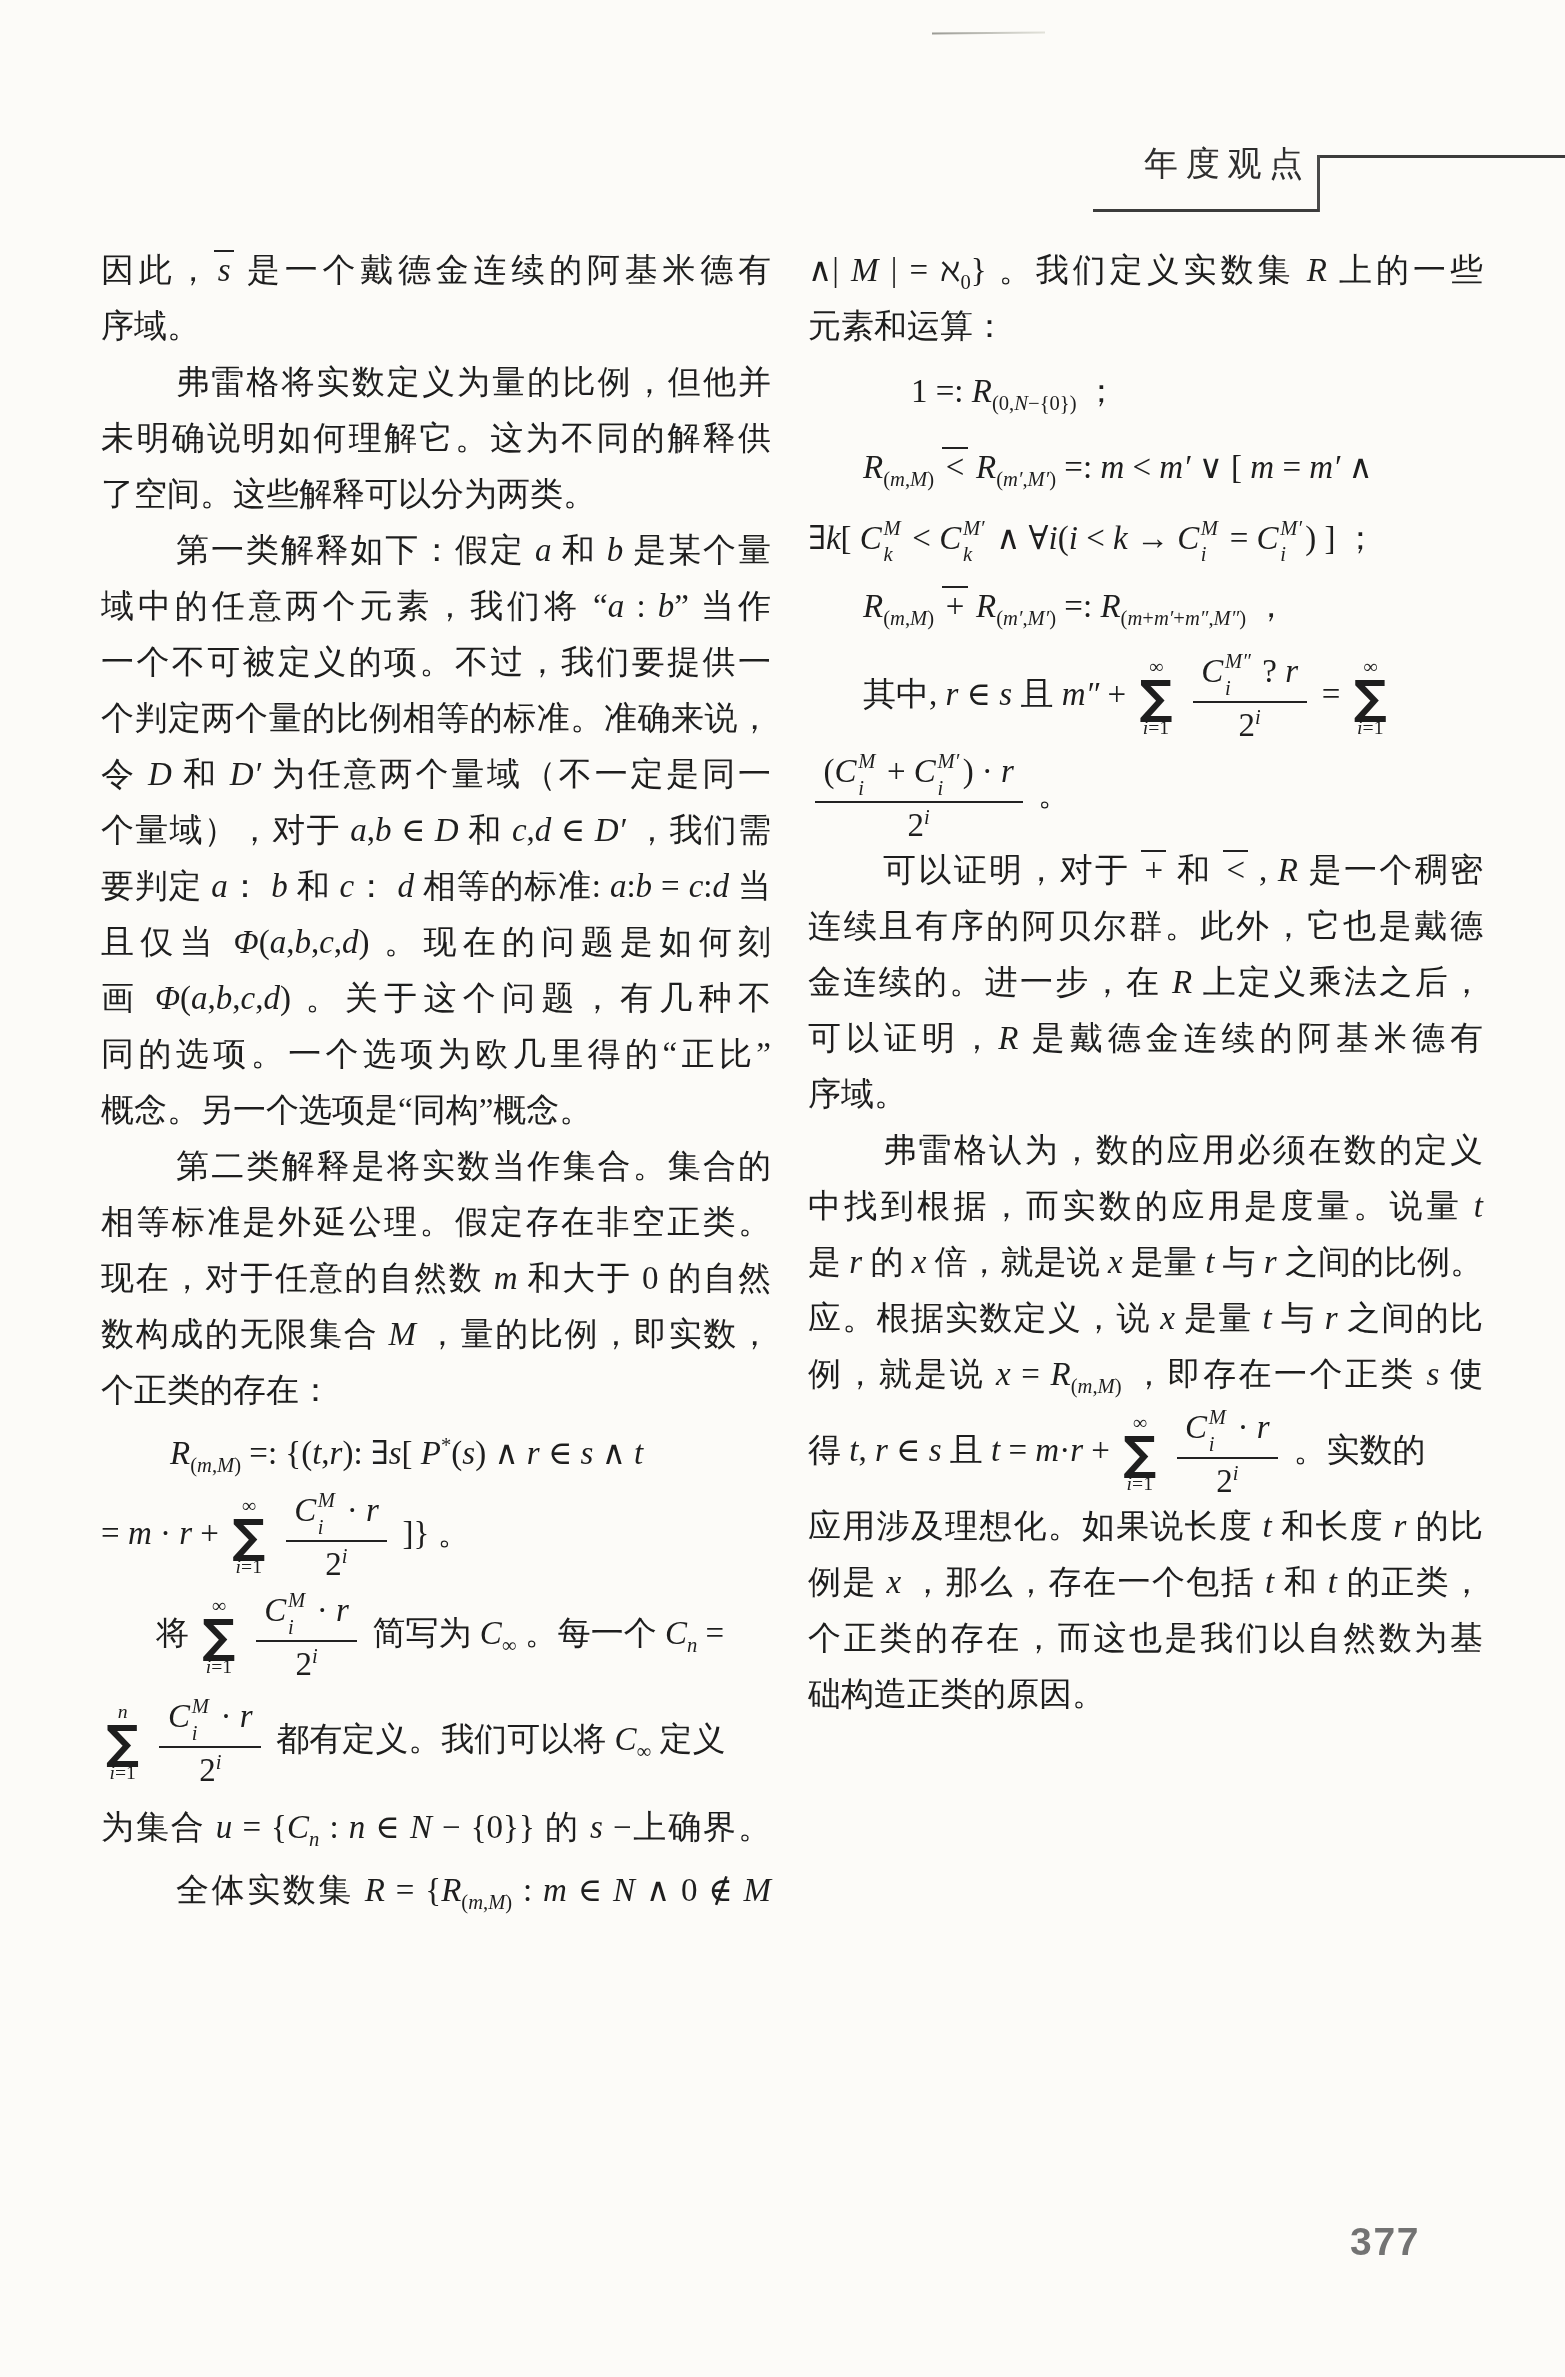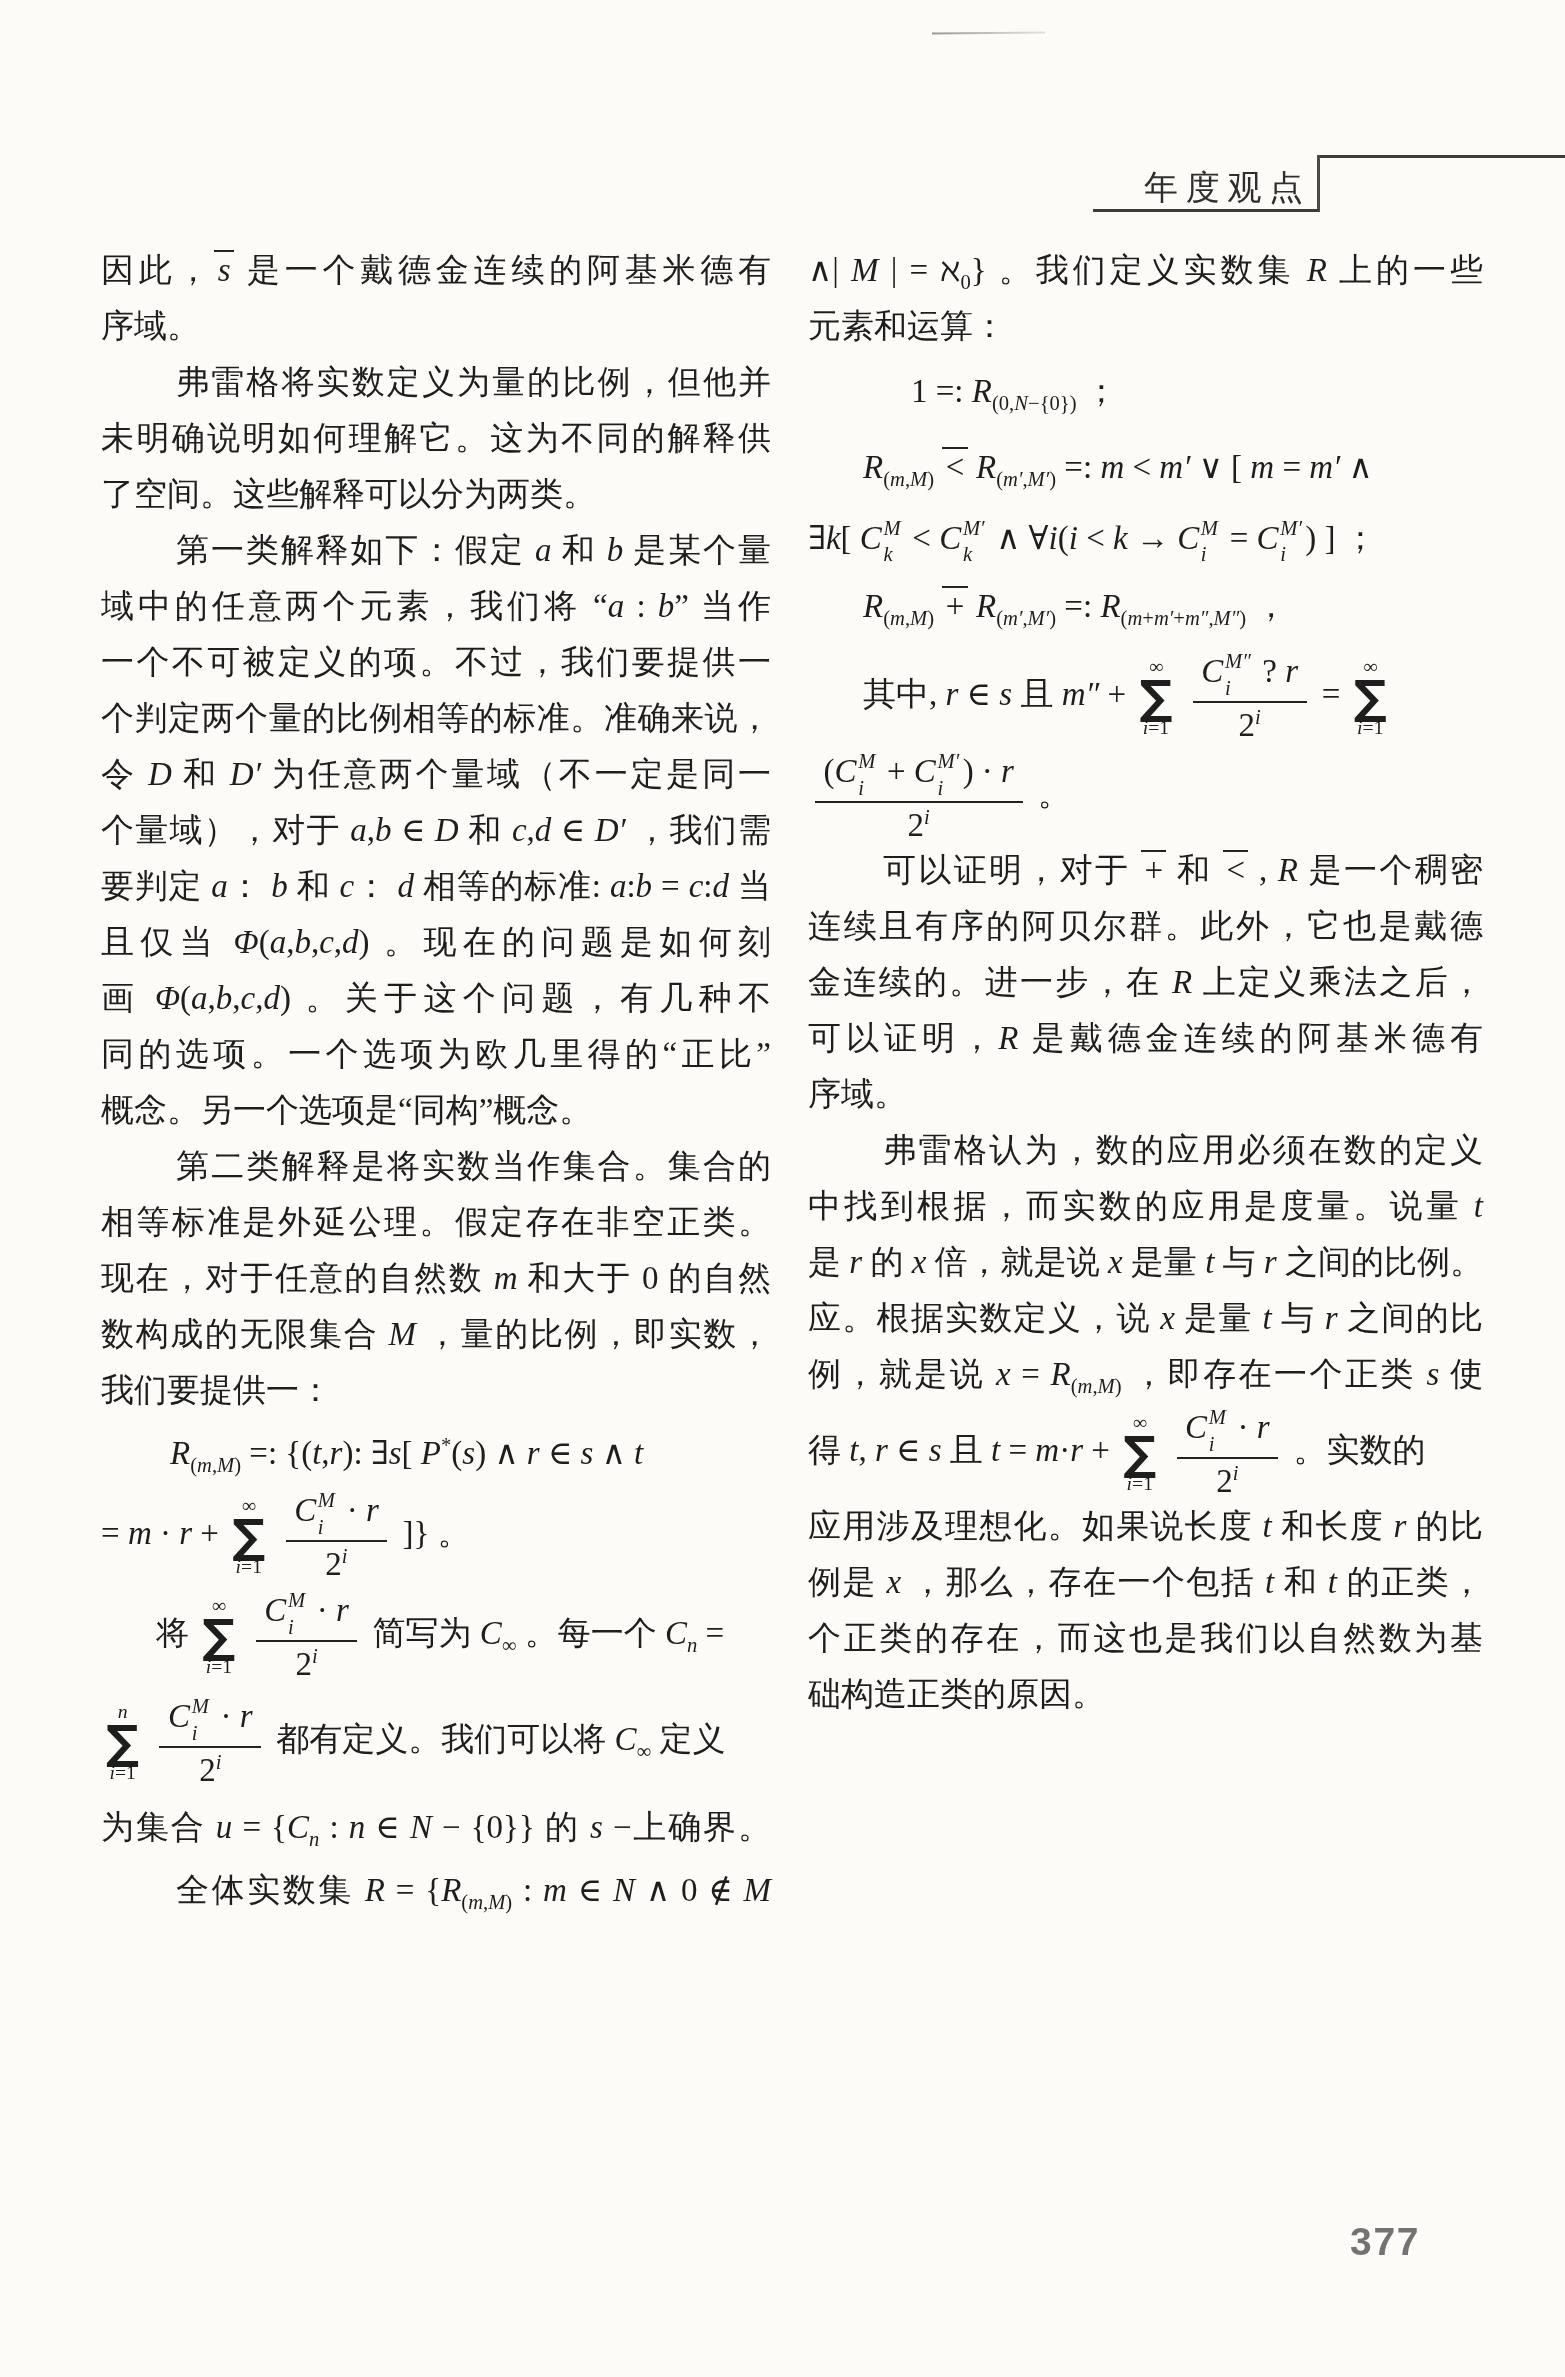--- a/index.html
+++ b/index.html
@@ -12,21 +12,21 @@
     color:#1e1e1e;
   }
   
   .scan-dash{
     position:absolute;left:932px;top:32px;width:113px;height:1.7px;
     background:linear-gradient(90deg,#9a9a94,#c9c9c2 60%,#e2e2da);
     transform:rotate(-0.6deg);
   }
   
   .rh-text{
-    position:absolute;left:1144px;top:165px;
+    position:absolute;left:1144px;top:141px;
     font-size:34px;letter-spacing:7.7px;color:#2e2e2e;white-space:nowrap;
   }
   .rh-line-under{position:absolute;left:1093px;top:209px;width:226px;height:2.6px;background:#3c3c3c;}
   .rh-line-top{position:absolute;left:1319px;top:155px;width:247px;height:2.6px;background:#3c3c3c;}
   .rh-step{position:absolute;left:1317px;top:155px;width:2.6px;height:57px;background:#4a4a4a;}
   
   .col{position:absolute;top:242px;}
   .col-left{left:101px;width:670px;}
   .col-right{left:808px;width:675px;}
   .line{white-space:nowrap;}
@@ -81,21 +81,21 @@
       <div class="line tline just">个量域），对于 <i>a</i>,<i>b</i> ∈ <i>D</i> 和 <i>c</i>,<i>d</i> ∈ <i>D′</i> ，我们需</div>
       <div class="line tline just">要判定 <i>a</i>： <i>b</i> 和 <i>c</i>： <i>d</i> 相等的标准: <i>a</i>:<i>b</i> = <i>c</i>:<i>d</i> 当</div>
       <div class="line tline just">且仅当 <i>Φ</i>(<i>a</i>,<i>b</i>,<i>c</i>,<i>d</i>) 。现在的问题是如何刻</div>
       <div class="line tline just">画 <i>Φ</i>(<i>a</i>,<i>b</i>,<i>c</i>,<i>d</i>) 。关于这个问题，有几种不</div>
       <div class="line tline just">同的选项。一个选项为欧几里得的“正比”</div>
       <div class="line tline">概念。另一个选项是“同构”概念。</div>
       <div class="line tline just" style="padding-left: 75px;">第二类解释是将实数当作集合。集合的</div>
       <div class="line tline just">相等标准是外延公理。假定存在非空正类。</div>
       <div class="line tline just">现在，对于任意的自然数 <i>m</i> 和大于 0 的自然</div>
       <div class="line tline just">数构成的无限集合 <i>M</i> ，量的比例，即实数，</div>
-      <div class="line tline">我们要提供一：</div>
+      <div class="line tline">个正类的存在：</div>
       <div class="line fline" style="height: 67px; line-height: 54px; padding-left: 69px;"><i>R</i><sub>(<i>m</i>,<i>M</i>)</sub> =: {(<i>t</i>,<i>r</i>): ∃<i>s</i>[ <i>P</i><sup>*</sup>(<i>s</i>) ∧ <i>r</i> ∈ <i>s</i> ∧ <i>t</i></div>
       <div class="line fline" style="height: 96px; line-height: 96px;">= <i>m</i> · <i>r</i> + <span class="sum">
           <span class="st">∞</span>
           <span class="sg">∑</span>
           <span class="sb"><i>i</i>=1</span>
         </span> <span class="frac">
           <span class="fn"><i>C</i><span class="ss">
               <span class="u"><i>M</i></span>
               <span class="l"><i>i</i></span>
             </span> · <i>r</i></span>

